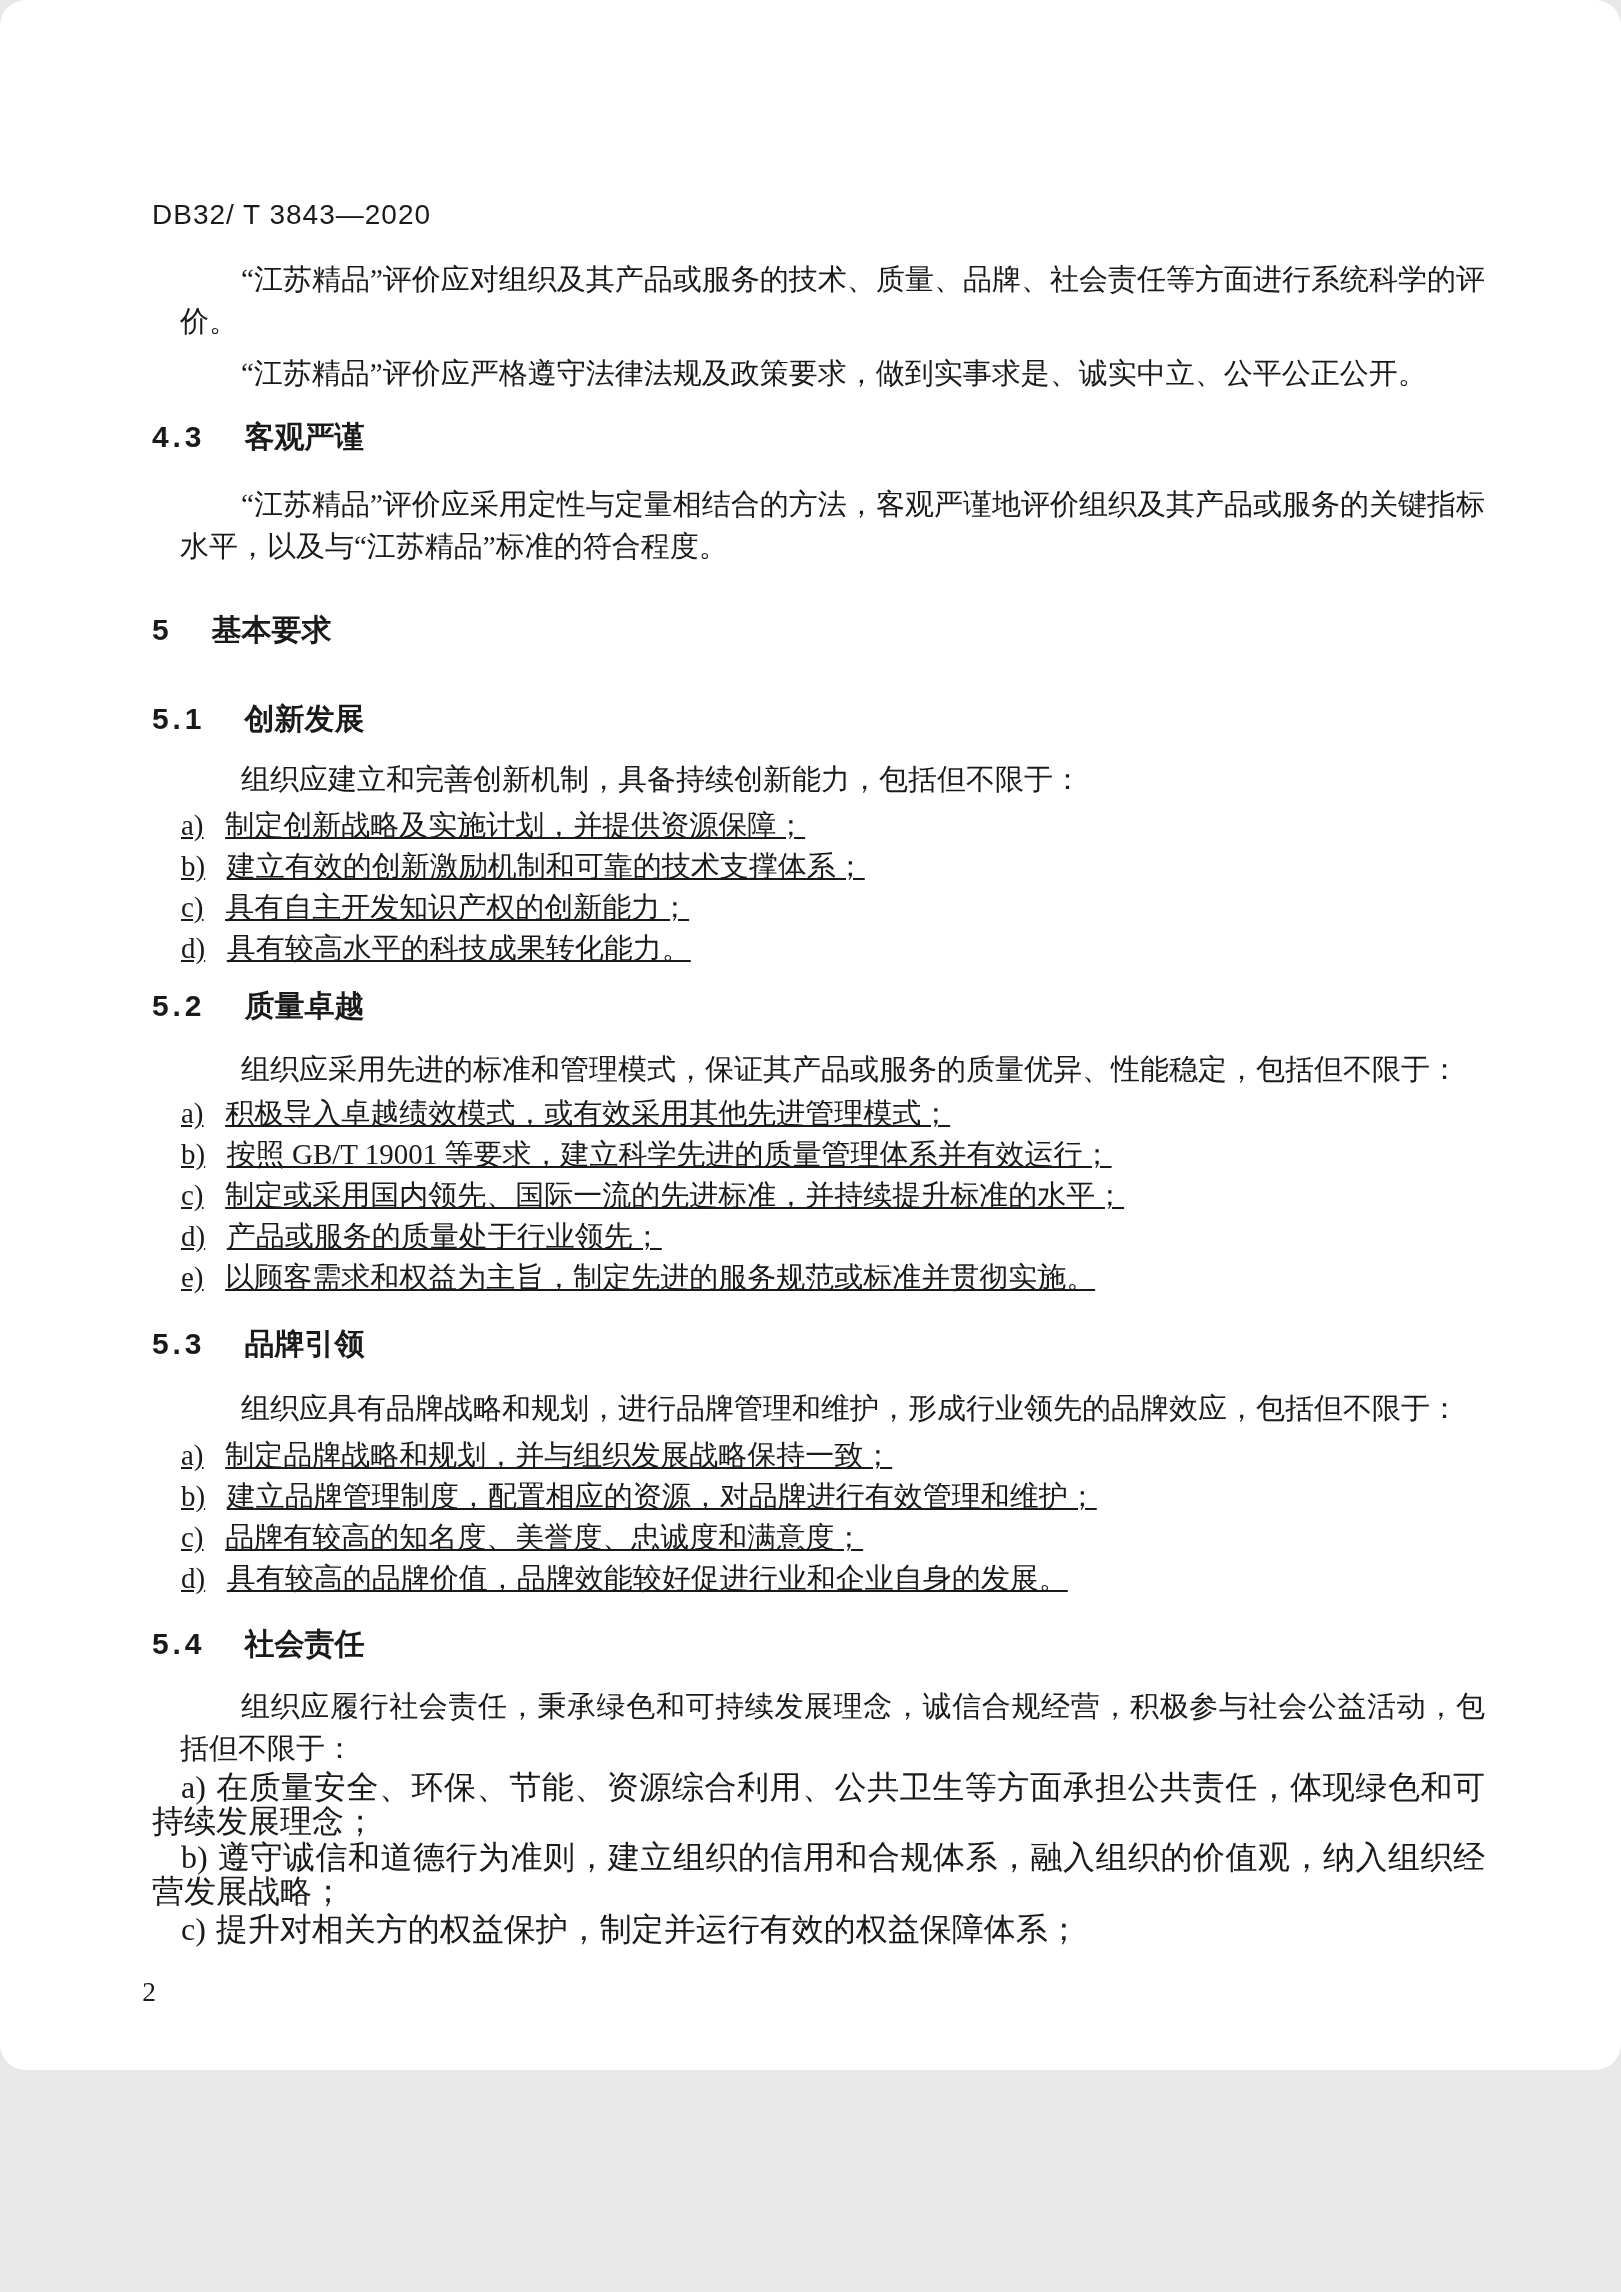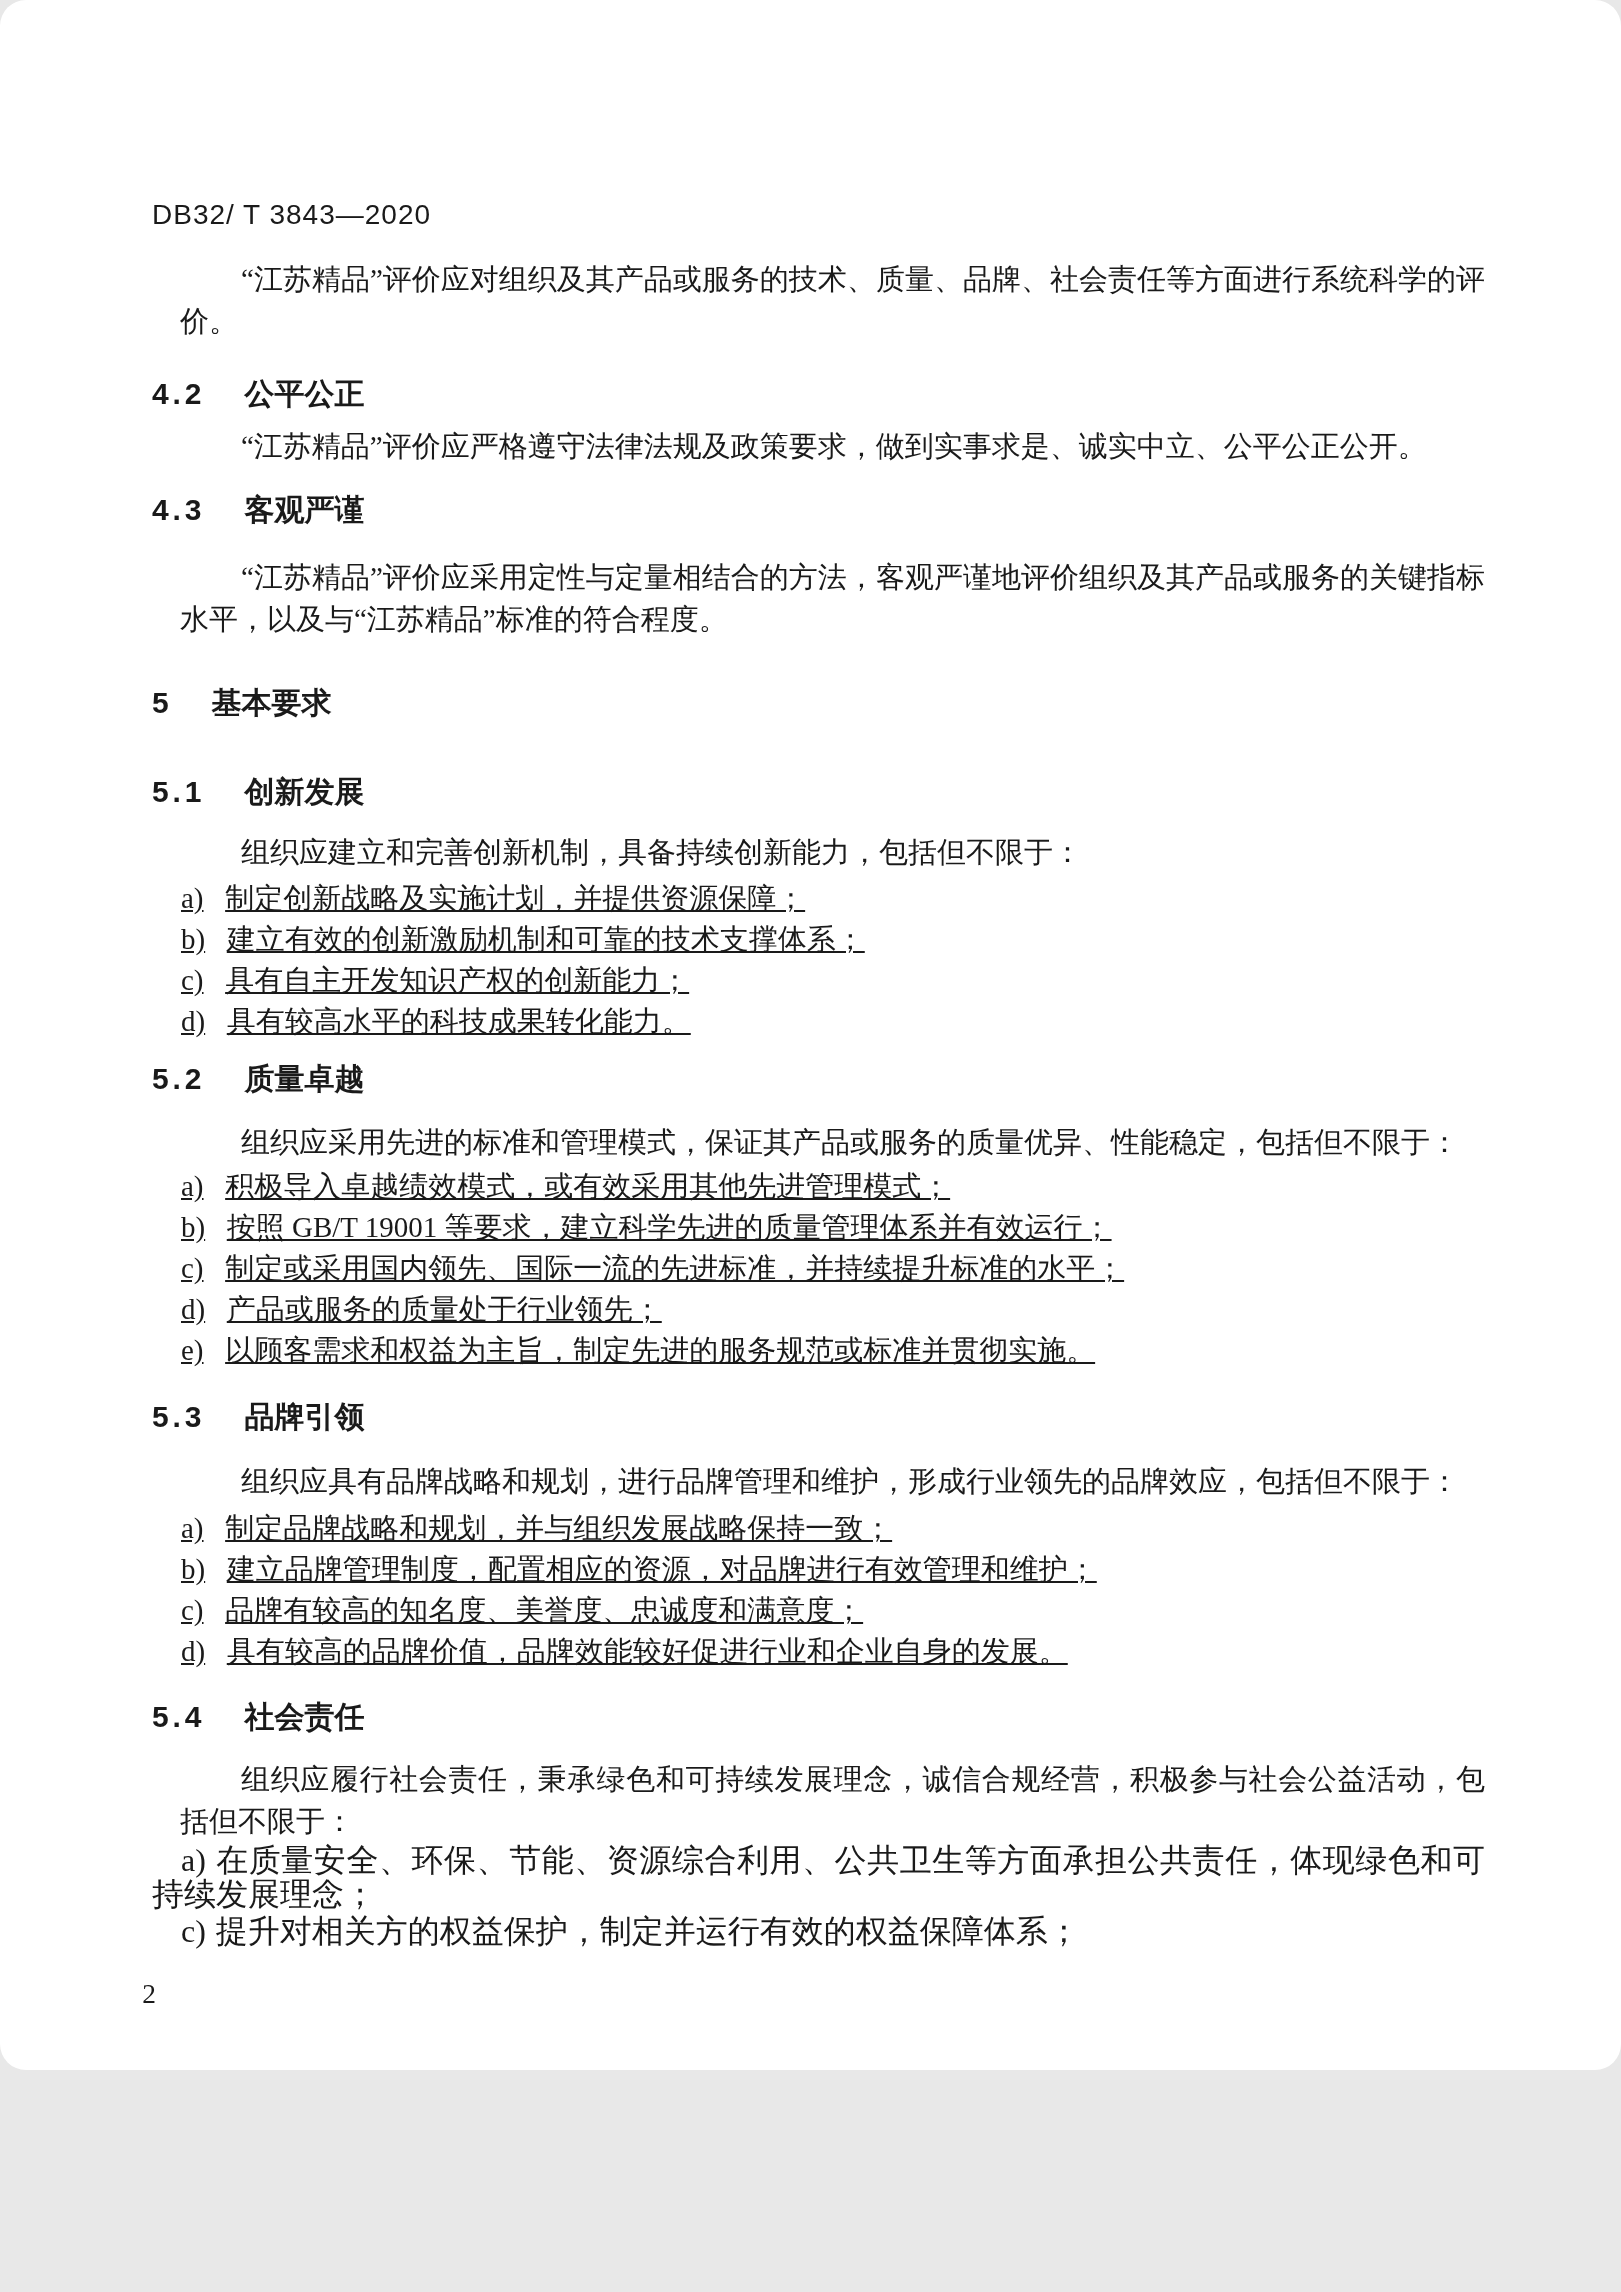--- a/index.html
+++ b/index.html
@@ -90,21 +90,20 @@
 </style>
 </head>
 <body>
 
 <div class="page">
 
   <header class="doc-header">DB32/ T 3843—2020</header>
 
   <p class="para indent mt-intro">“江苏精品”评价应对组织及其产品或服务的技术、质量、品牌、社会责任等方面进行系统科学的评价。</p>
 
-  <h2 class="heading mt-h42"><span class="num">4.2</span><span class="title">公平公正</span></h2>
   <p class="para indent mt-p42">“江苏精品”评价应严格遵守法律法规及政策要求，做到实事求是、诚实中立、公平公正公开。</p>
 
   <h2 class="heading mt-h43"><span class="num">4.3</span><span class="title">客观严谨</span></h2>
   <p class="para indent mt-p43">“江苏精品”评价应采用定性与定量相结合的方法，客观严谨地评价组织及其产品或服务的关键指标水平，以及与“江苏精品”标准的符合程度。</p>
 
   <h2 class="heading mt-h5"><span class="num">5</span><span class="title">基本要求</span></h2>
 
   <h2 class="heading mt-h51"><span class="num">5.1</span><span class="title">创新发展</span></h2>
   <p class="para indent mt-p51">组织应建立和完善创新机制，具备持续创新能力，包括但不限于：</p>
   <div class="list mt-l51">
@@ -129,18 +128,19 @@
   <div class="list mt-l53">
     <p class="list-item"><span class="item-label">a)</span><span class="item-text">制定品牌战略和规划，并与组织发展战略保持一致；</span></p>
     <p class="list-item"><span class="item-label">b)</span><span class="item-text">建立品牌管理制度，配置相应的资源，对品牌进行有效管理和维护；</span></p>
     <p class="list-item"><span class="item-label">c)</span><span class="item-text">品牌有较高的知名度、美誉度、忠诚度和满意度；</span></p>
     <p class="list-item"><span class="item-label">d)</span><span class="item-text">具有较高的品牌价值，品牌效能较好促进行业和企业自身的发展。</span></p>
   </div>
 
   <h2 class="heading mt-h54"><span class="num">5.4</span><span class="title">社会责任</span></h2>
   <p class="para indent mt-p54">组织应履行社会责任，秉承绿色和可持续发展理念，诚信合规经营，积极参与社会公益活动，包括但不限于：</p>
   <p class="item-flow mt-fa"><span class="item-label">a)</span><span class="item-text">在质量安全、环保、节能、资源综合利用、公共卫生等方面承担公共责任，体现绿色和可持续发展理念；</span></p>
+  <p class="item-flow mt-fb"><span class="item-label">b)</span><span class="item-text">遵守诚信和道德行为准则，建立组织的信用和合规体系，融入组织的价值观，纳入组织经营发展战略；</span></p>
   <p class="item-flow mt-fc"><span class="item-label">c)</span><span class="item-text">提升对相关方的权益保护，制定并运行有效的权益保障体系；</span></p>
 
   <p class="page-number">2</p>
 
 </div>
 
 
 </body></html>

